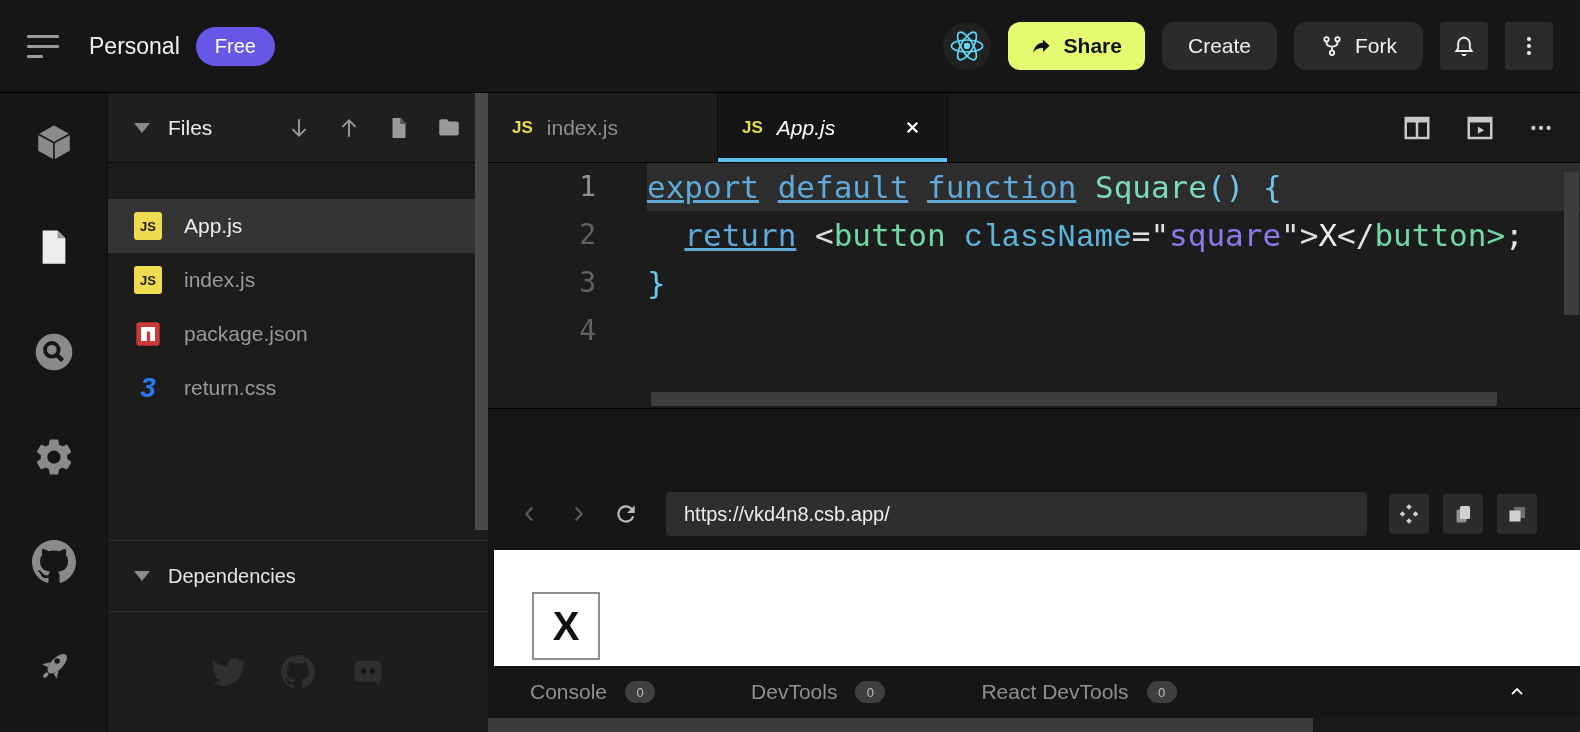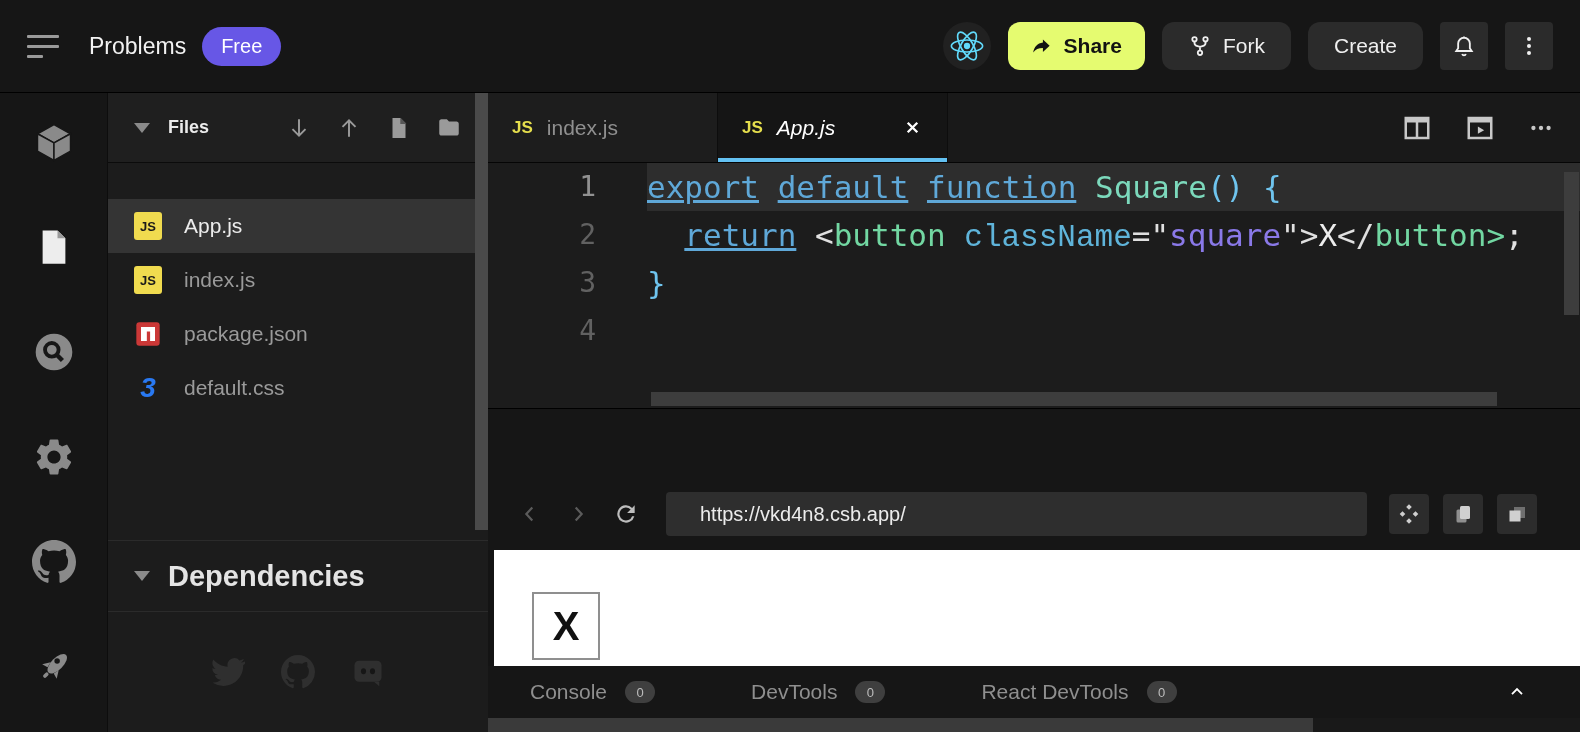--- a/index.html
+++ b/index.html
@@ -41,36 +41,36 @@
           padding-top:26px; gap:59px; flex-shrink:0; }
   .rail button { width:46px; height:46px; display:flex; align-items:center; justify-content:center; }
 
   
   .sidebar { width:381px; background:#1c1c1c; flex-shrink:0; position:relative;
              display:flex; flex-direction:column; border-left:1px solid #0d0d0d; }
   .files-header { height:70px; background:#1f1f1f; border-bottom:1px solid #0b0b0b;
                   display:flex; align-items:center; padding:0 26px; flex-shrink:0; }
   .tri-down { width:0; height:0; border-left:8px solid transparent; border-right:8px solid transparent;
               border-top:10px solid #8a8a8a; }
-  .files-title { font-size:18px; font-weight:700; color:#ececec; margin-left:18px;text-align:right; }
+  .files-title { font-size:21px; font-weight:400; color:#ececec; margin-left:18px;text-align:right; }
   .fh-icons { margin-left:auto; display:flex; align-items:center; gap:24px; }
   .fh-icons button { width:26px; height:26px; display:flex; align-items:center; justify-content:center; }
   .file-list { padding-top:36px; }
   .file-row { height:54px; display:flex; align-items:center; padding-left:25px; gap:21px; cursor:pointer; }
   .file-row.active { background:#343434; }
   .file-row .fi { width:30px; height:30px; display:flex; align-items:center; justify-content:center; flex-shrink:0; }
   .file-row .f-label { font-size:21px; color:#9a9a9a; }
   .file-row.active .f-label { color:#ececec; }
   .js-box { width:28px; height:28px; background:var(--c-js,#F0DB4F); color:#1a1a1a; font-size:13px;
             font-weight:700; border-radius:3px; display:flex; align-items:center; justify-content:center; }
   .css-glyph { font-size:28px; font-weight:700; font-style:italic; color:var(--c-css,#2979F2); line-height:1; }
   .sb-spacer { flex:1; }
   .dep-header { height:72px; border-top:1px solid #2b2b2b; border-bottom:1px solid #2b2b2b;
                 display:flex; align-items:center; padding:0 26px; flex-shrink:0; }
-  .dep-title { font-size:29px; font-weight:700; color:#e4e4e4; margin-left:18px; }
+  .dep-title { font-size:20px; font-weight:400; color:#e4e4e4; margin-left:18px; }
   .social-row { height:120px; display:flex; align-items:center; justify-content:center; gap:30px; flex-shrink:0; }
   .social-row button { width:40px; height:40px; display:flex; align-items:center; justify-content:center; }
   .sb-scroll { position:absolute; top:0; right:0; width:13px; height:437px; background:#4a4a4a; }
 
   
   .main { flex:1; display:flex; flex-direction:column; background:#161616; min-width:0; }
 
   .tabbar { height:70px; background:#191919; border-bottom:1px solid #050505; display:flex; align-items:stretch; }
   .e-tab { width:230px; display:flex; align-items:center; padding:0 24px; gap:14px;
            background:#1d1d1d; border-right:1px solid #0d0d0d; position:relative; cursor:pointer; }
@@ -103,21 +103,21 @@
   .v-scroll { position:absolute; right:1px; top:9px; width:15px; height:143px; background:#3d3d3d; }
 
   .preview-tabs { height:70px; border-top:1px solid #000; display:flex; align-items:center;
                   padding-left:42px; gap:110px; background:#161616; }
   .p-tab { font-size:21px; color:#767676; cursor:pointer; }
   .p-tab.active { color:#ffffff; font-weight:700; }
 
   .url-row { height:72px; display:flex; align-items:center; padding:0 43px 0 22px; gap:8px; background:#161616; }
   .nav-btn { width:40px; height:40px; display:flex; align-items:center; justify-content:center; }
   .url-input { flex:1; height:44px; margin-left:12px; background:#2e2e2e; border:none; border-radius:4px;
-               color:#ececec; font-size:20px; padding:0 34px; font-family:"Liberation Sans",sans-serif; outline:none; }
+               color:#ececec; font-size:20px; padding:0 18px; font-family:"Liberation Sans",sans-serif; outline:none; }
   .url-actions { display:flex; gap:14px; margin-left:14px; }
   .url-actions button { width:40px; height:40px; background:#2c2c2c; border-radius:4px;
                         display:flex; align-items:center; justify-content:center; }
 
   .preview { height:116px; background:#ffffff; border-left:6px solid #141414; position:relative; }
   .x-btn { position:absolute; left:38px; top:42px; width:68px; height:68px; background:#fff;
            border:2px solid #8f8f8f; font-size:40px; font-weight:700; color:#111;
            display:flex; align-items:center; justify-content:center; }
 
   .console-bar { height:52px; background:#161616; display:flex; align-items:center;
@@ -137,21 +137,21 @@
 
 <div class="app">
 
   <div class="header">
     <div class="h-left">
       <button class="hamburger">
           <span></span>
           <span></span>
           <span></span>
         </button>
-      <span class="workspace">Problems</span>
+      <span class="workspace">Personal</span>
       <span class="free-badge">Free</span>
     </div>
     <div class="h-right">
       <span class="react-circle">
         <svg width="36" height="36" viewBox="-12 -12 24 24">
             <circle r="2.1" fill="var(--c-react,#61DAFB)"></circle>
             <g stroke="var(--c-react,#61DAFB)" stroke-width="1.1" fill="none">
               <ellipse rx="10.4" ry="4"></ellipse>
               <ellipse rx="10.4" ry="4" transform="rotate(60)"></ellipse>
               <ellipse rx="10.4" ry="4" transform="rotate(120)"></ellipse>
@@ -160,32 +160,32 @@
       </span>
       <button class="btn btn-share">
         <span>
             <svg width="22" height="22" viewBox="0 0 24 24">
               <path fill="#121212" d="M13 4.8 20.3 11.7 13 18.6v-4.4c-4.9 0-8.2 1.6-10.6 4.9 1-6 4.6-9.9 10.6-10.8z"></path>
             </svg>
           </span>
         <span>Share</span>
       </button>
       <button class="btn btn-dark">
+        <span>Create</span>
+      </button>
+      <button class="btn btn-dark">
         <span>
             <svg width="24" height="24" viewBox="0 0 24 24" fill="none" stroke="#f0f0f0" stroke-width="1.8">
               <circle cx="6.5" cy="5.3" r="2.2"></circle>
               <circle cx="17.5" cy="5.3" r="2.2"></circle>
               <circle cx="12" cy="18.8" r="2.2"></circle>
               <path d="M6.5 7.6v1.6c0 1.6 1.2 2.4 3 2.9l2.5.8 2.5-.8c1.8-.5 3-1.3 3-2.9V7.6M12 13v3.5"></path>
             </svg>
           </span>
         <span>Fork</span>
-      </button>
-      <button class="btn btn-dark">
-        <span>Create</span>
       </button>
       <button class="btn-sq">
         <span>
             <svg width="26" height="26" viewBox="0 0 24 24" fill="none" stroke="#f0f0f0" stroke-width="1.7">
               <path d="M12 3.2v1.2M12 4.4a5.4 5.4 0 0 0-5.4 5.4v4.3L4.9 16.6h14.2l-1.7-2.5V9.8A5.4 5.4 0 0 0 12 4.4zM10.3 19.4a1.8 1.8 0 0 0 3.4 0"></path>
             </svg>
           </span>
       </button>
       <button class="btn-sq">
         <span>
@@ -294,21 +294,21 @@
                 <rect x="2" y="2" width="20" height="20" rx="2.5" fill="var(--c-npm)"></rect>
                 <path fill="#fff" d="M6 6h12v12h-4.2V9.8H11V18H6z"></path>
               </svg>
             </span>
     <span class="f-label">package.json</span>
   </div>
           <div class="file-row">
     <span class="fi">
               <span class="css-glyph">3</span>
             </span>
-    <span class="f-label">default.css</span>
+    <span class="f-label">return.css</span>
   </div>
         </div>
 
       <div class="sb-spacer"></div>
 
       <div class="dep-header">
         <span class="tri-down"></span>
         <span class="dep-title">Dependencies</span>
       </div>
 

